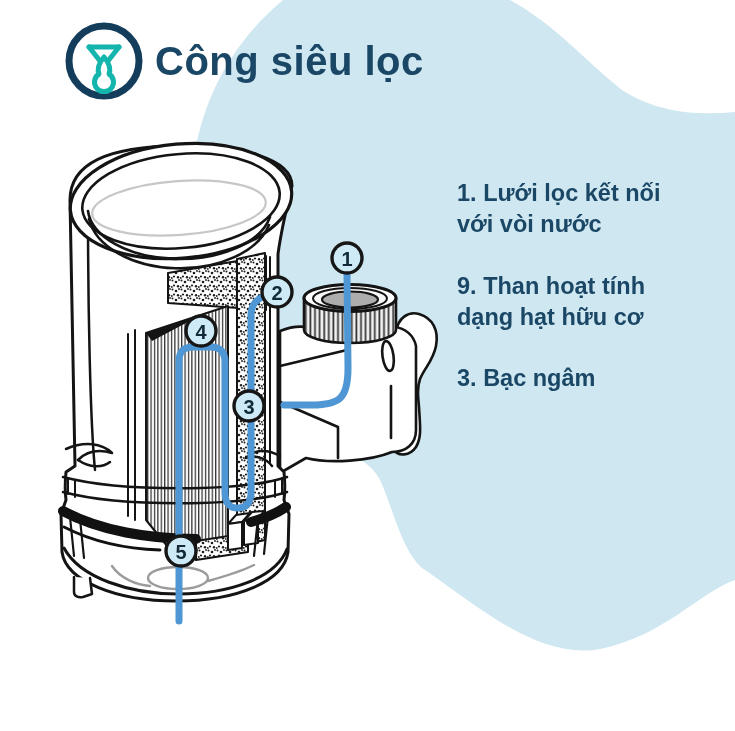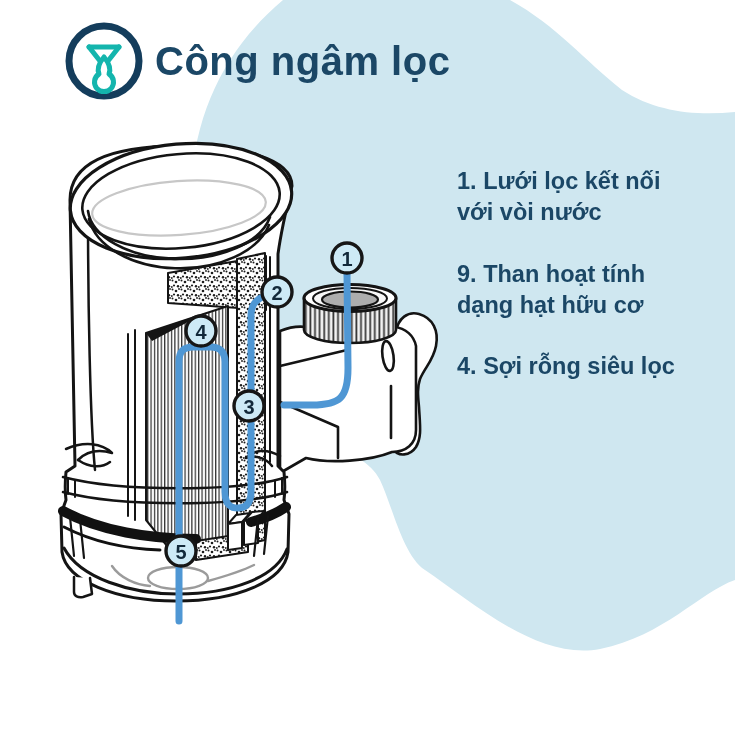--- a/index.html
+++ b/index.html
@@ -9,21 +9,21 @@
     font-family:"Liberation Sans","DejaVu Sans",sans-serif;
   }
   .blob-svg{position:absolute;left:0;top:0;z-index:0;}
   .illus-svg{position:absolute;left:0;top:0;z-index:1;}
   .header{position:absolute;left:63px;top:19px;z-index:2;display:flex;align-items:center;}
   .logo{width:84px;height:84px;display:block;}
   .title{
     margin:0 0 0 8px;font-size:40px;font-weight:bold;color:#1b4766;
     letter-spacing:0.5px;line-height:84px;
   }
-  .legend{position:absolute;left:457px;top:166px;width:270px;z-index:2;}
+  .legend{position:absolute;left:457px;top:178px;width:270px;z-index:2;}
   .legend-item{
     font-size:23.5px;font-weight:bold;color:#1b4766;line-height:1.33;
     margin:0 0 30px 0;white-space:pre-line;
   }
   .callout-num{font-family:"Liberation Sans","DejaVu Sans",sans-serif;font-weight:bold;font-size:20px;}
 </style>
 </head>
 <body>
 
 <svg class="blob-svg" width="735" height="731" viewBox="0 0 735 731" aria-hidden="true">
@@ -39,21 +39,21 @@
 <div class="header">
   <svg class="logo" viewBox="0 0 84 84">
     <circle cx="41" cy="42" r="35" fill="none" stroke="#143d5c" stroke-width="7"></circle>
     <g fill="none" stroke="#14b5ad" stroke-width="5" stroke-linecap="round" stroke-linejoin="round">
       <path d="M26,28 H56"></path>
       <path d="M26,28 L37,42"></path>
       <path d="M56,28 L45,42"></path>
       <path d="M41,38 C46,44 48,50 46,55 A9.5,9.5 0 1 1 36,55 C34,50 36,44 41,38 Z"></path>
     </g>
   </svg>
-  <h1 class="title">Công ngâm lọc</h1>
+  <h1 class="title">Công siêu lọc</h1>
 </div>
 
 <svg class="illus-svg" width="735" height="731" viewBox="0 0 735 731">
   <defs>
     <pattern id="speck" width="9" height="9" patternUnits="userSpaceOnUse">
       <rect width="9" height="9" fill="#ffffff"></rect>
       <g fill="#1c1c1c">
         <circle cx="1.5" cy="1.5" r="1"></circle>
           <circle cx="5" cy="3" r="1.3"></circle>
         <circle cx="8" cy="1" r="0.9"></circle>
@@ -195,14 +195,14 @@
       <text class="callout-num" x="181" y="558.5" fill="#12293a">5</text>
     </g>
   </g>
 </svg>
 
 <div class="legend">
   <div class="legend-item">1. Lưới lọc kết nối
 với vòi nước</div>
   <div class="legend-item">9. Than hoạt tính
 dạng hạt hữu cơ</div>
-  <div class="legend-item">4. Sợi rỗng siêu lọc</div>
+  <div class="legend-item">3. Bạc ngâm</div>
 </div>
 
 </body></html>

